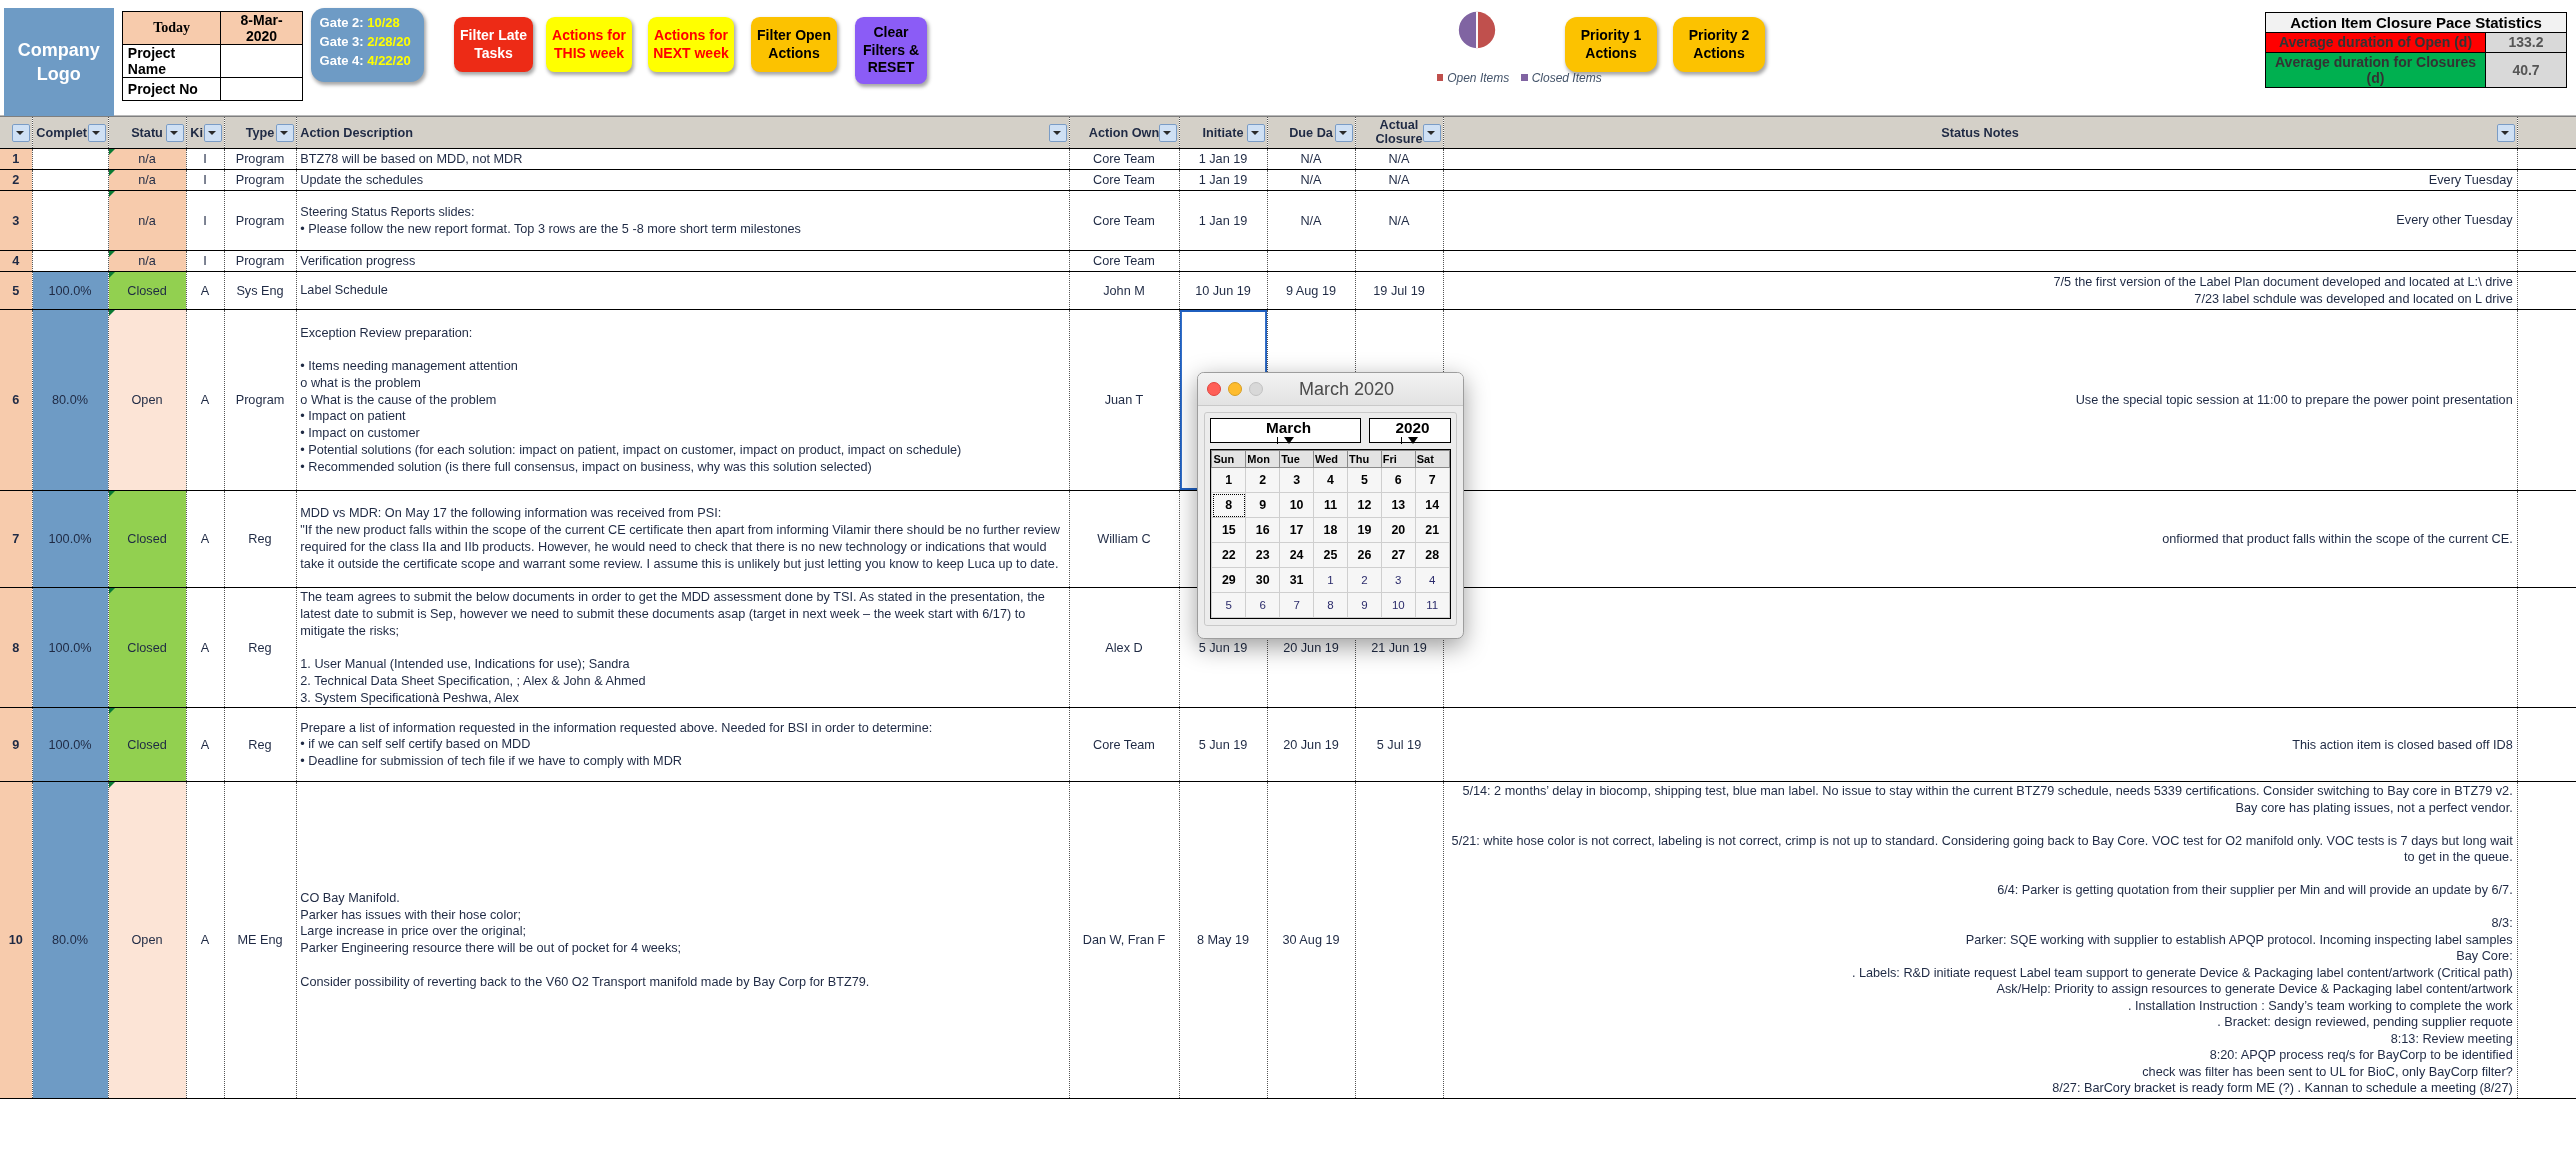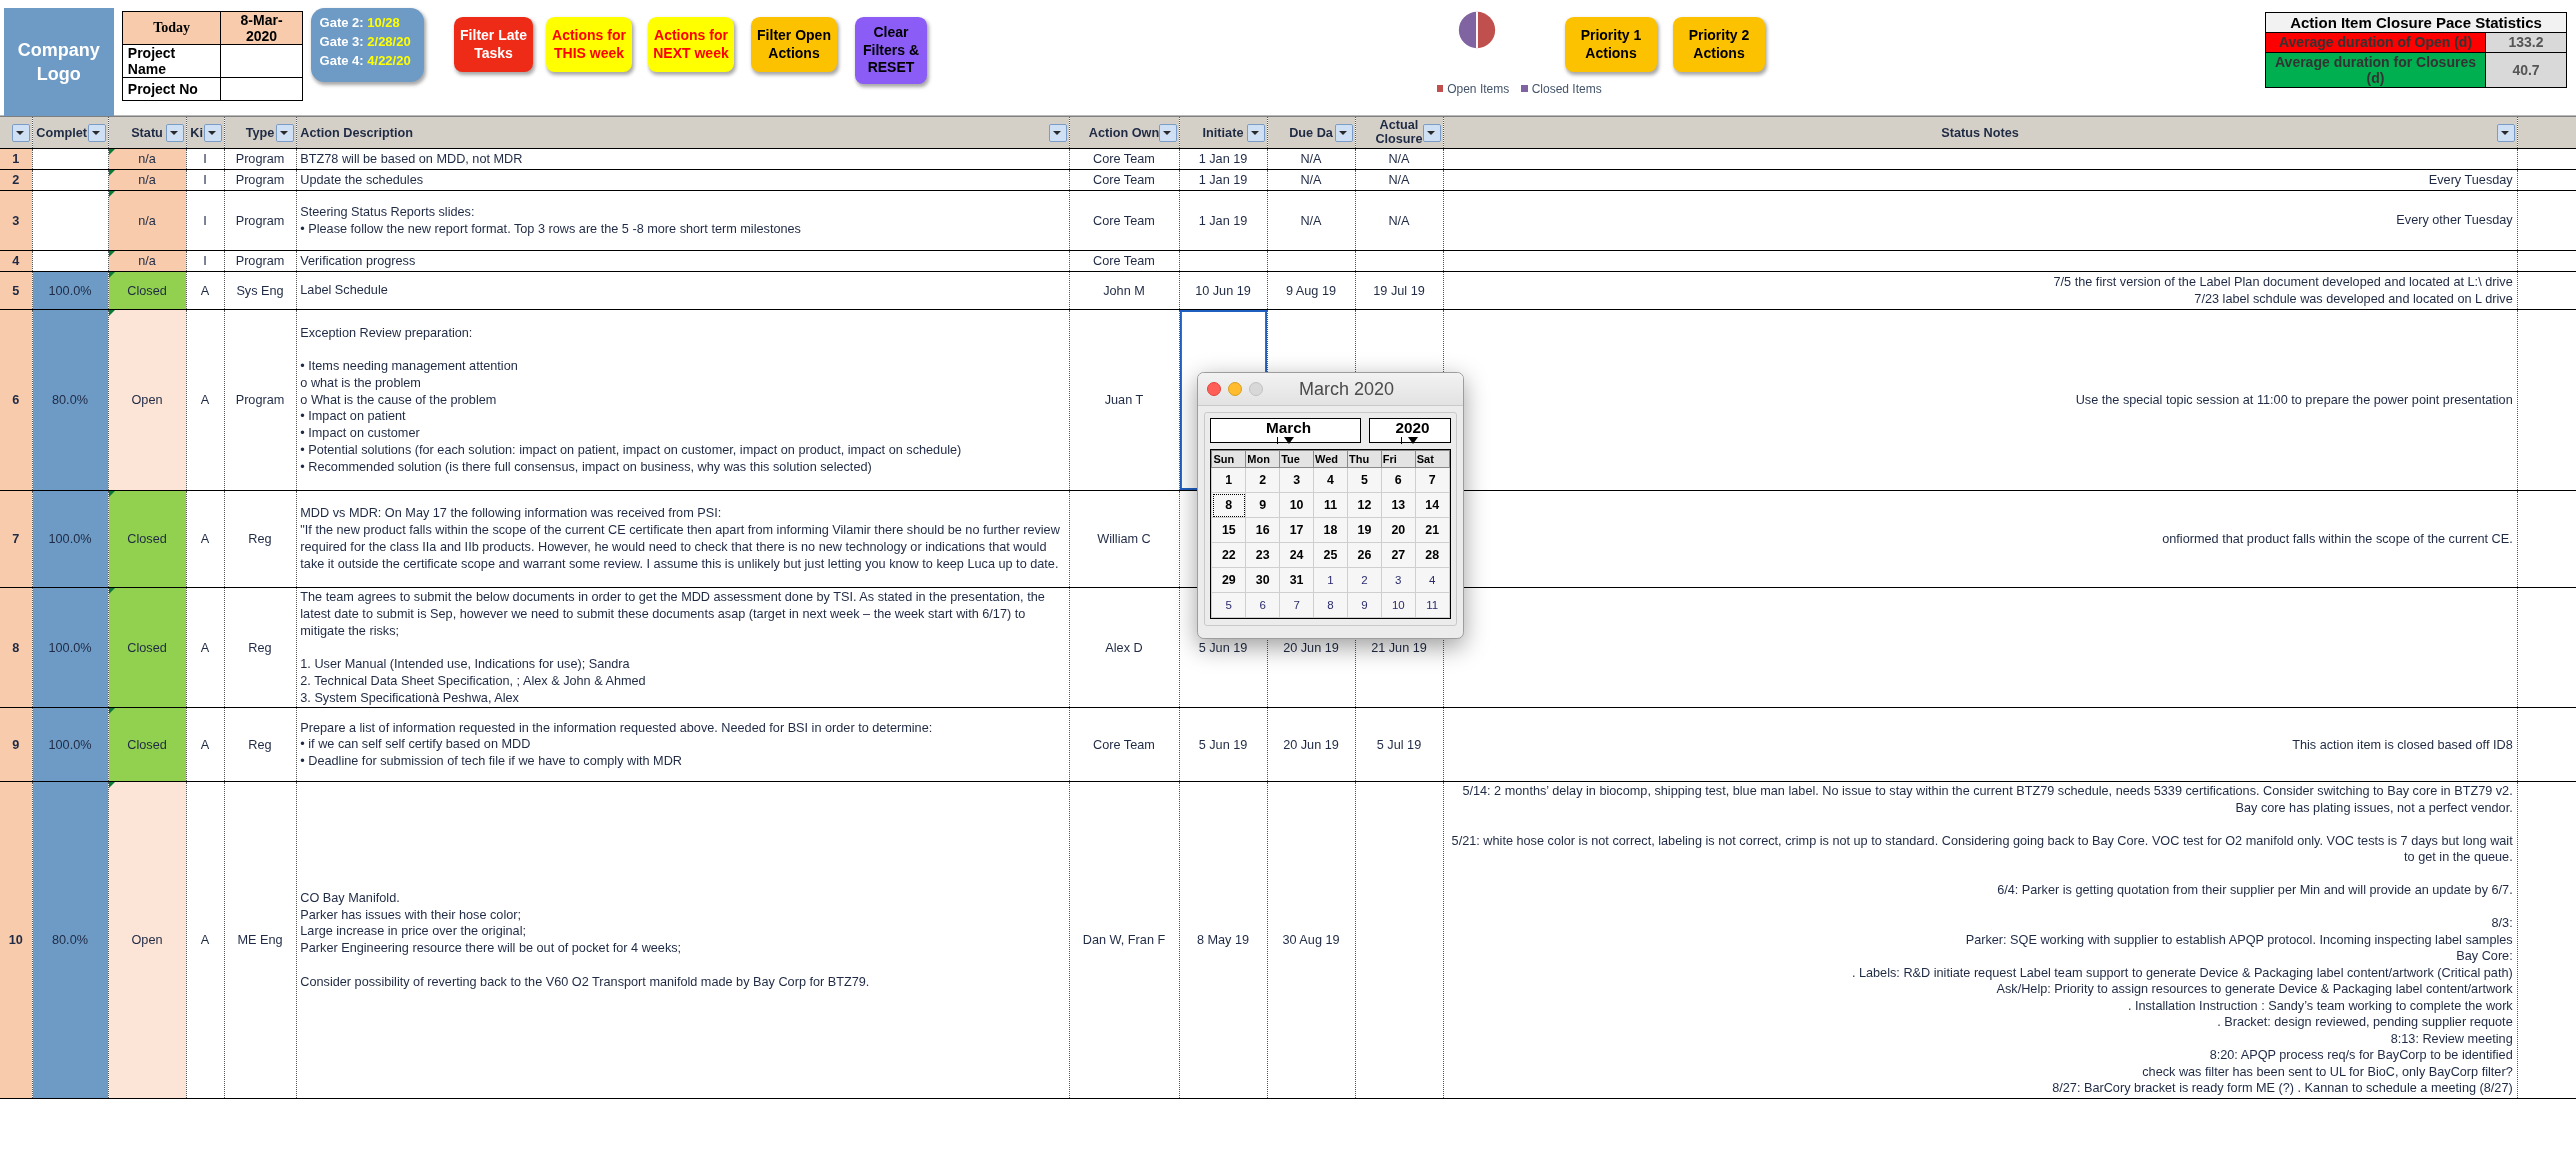--- a/index.html
+++ b/index.html
@@ -46,21 +46,21 @@
   .btn {
     position: absolute; top: 17px; height: 55px; border-radius: 8.6px;
     display: flex; align-items: center; justify-content: center; text-align: center;
     font-size: 14px; font-weight: 700; line-height: 1.25;
     box-shadow: 1.9px 2.9px 3.8px rgba(0,0,0,.35); cursor: pointer; padding: 0 3.8px;
   }
   .btn-red    { background: #ed2b16; color: #ffffff; }
   .btn-yellow { background: #ffff00; color: #ff0000; }
   .btn-amber  { background: #fcc200; color: #000000; }
   .btn-green  { background: #8b5cf6; color: #000000; }
-  .btn-gold   { background: #fcc200; color: #000000; }
+  .btn-gold   { background: #fcc200; color: #000000; border-radius: 12px; }
 
   
   .counter {
     position: absolute; border: 1.7px solid #000; border-collapse: collapse;
   }
   .counter td, .counter th {
     border: 1px solid #000; font-size: 14px; font-weight: 700;
     height: 20px; text-align: center; color: #333;
   }
   .counter .title { background: #f2f2f2; font-size: 15px; color: #000; }
@@ -207,21 +207,21 @@
 Filters &amp;
 RESET</div>
 
 
   <div class="pie-wrap" style="left:1451px;top:7.6px;">
     <svg width="52" height="44" viewBox="0 0 54 46">
       <path d="M27 4 A19 19 0 0 1 27 42 Z" fill="#c0504d"></path>
       <path d="M27 4 A19 19 0 0 0 27 42 Z" fill="#8064a2"></path>
       <path d="M27 4 L27 42" stroke="#ffffff" stroke-width="2"></path>
     </svg>
-    <div class="pie-legend" style="margin-top:26px;margin-left:-14.3px;">
+    <div class="pie-legend" style="margin-top:15px;margin-left:-14.3px;font-style:italic;">
       <span class="sw" style="background:#c0504d"></span><span>Open Items</span>
       <span class="sw" style="background:#8064a2;margin-left:8.6px;"></span><span>Closed Items</span>
     </div>
   </div>
 
   <div class="btn btn-gold" style="left:1565px;width:92px;">Priority 1
 Actions</div>
   <div class="btn btn-gold" style="left:1673px;width:92px;">Priority 2
 Actions</div>
 

